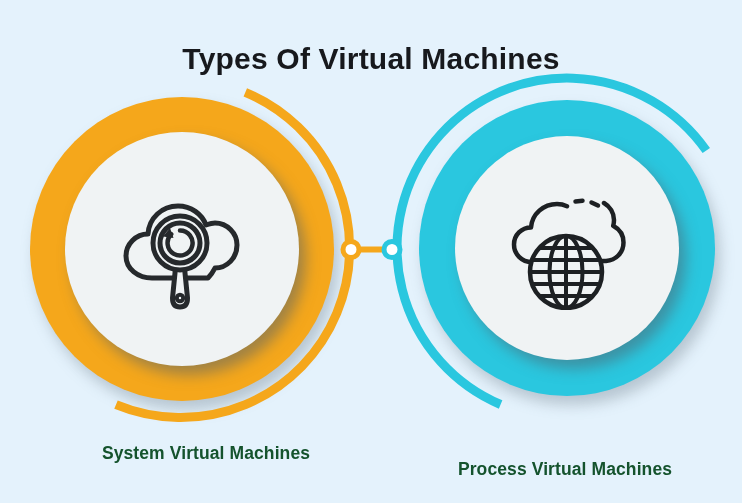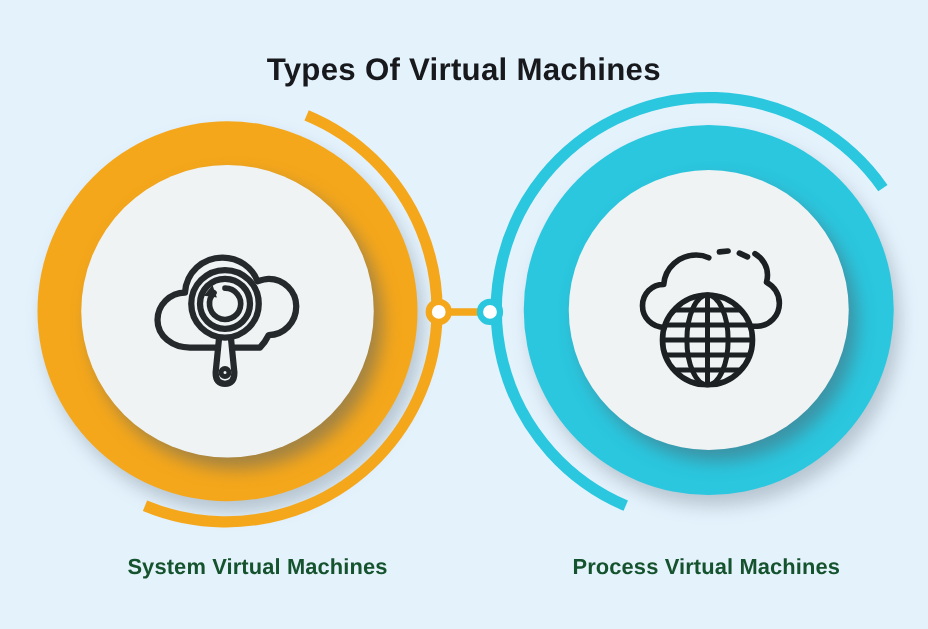--- a/index.html
+++ b/index.html
@@ -3,40 +3,40 @@
 <meta charset="utf-8">
 <style>
   html,body { margin:0; padding:0; background:#E4F2FC; }
   .canvas {
     position:relative; width:742px; height:503px; overflow:hidden;
     background:#E4F2FC;
     font-family:"Liberation Sans", sans-serif;
   }
   .title {
     position:absolute; top:42px; left:0; width:100%;
-    text-align:center; font-size:25px; font-weight:700;
+    text-align:center; font-size:30px; font-weight:700;
     color:#17191D; letter-spacing:.2px;
   }
   .ring { position:absolute; border-radius:50%; box-shadow:5px 9px 14px rgba(110,125,140,.38); }
   .ring-left  { left:30px;  top:97px;  width:304px; height:304px; background:#F5A71B; }
   .ring-right { left:419px; top:100px; width:296px; height:296px; background:#2AC7DF; }
   .disc {
     position:absolute; border-radius:50%; background:#F0F3F4;
     box-shadow:7px 9px 14px rgba(80,95,108,.5);
     display:flex; align-items:center; justify-content:center;
   }
   .ring-left  .disc { left:35px; top:35px; right:35px; bottom:35px; }
   .ring-right .disc { left:36px; top:36px; right:36px; bottom:36px; }
   .icon-left { margin-top:8px; }
   .vm-label {
     position:absolute; top:443px; font-size:17.5px; font-weight:700;
     color:#14532d; text-align:center; letter-spacing:.1px;
   }
   .label-left  { left:36px;  width:340px; }
-  .label-right { left:420px; width:290px; }
+  .label-right { left:420px; width:290px;margin-top:16px; }
   .overlay { position:absolute; left:0; top:0; }
 </style>
 </head>
 <body>
 
 <div class="canvas">
 
   <div class="title">Types Of Virtual Machines</div>
 
   <div class="ring ring-left">

